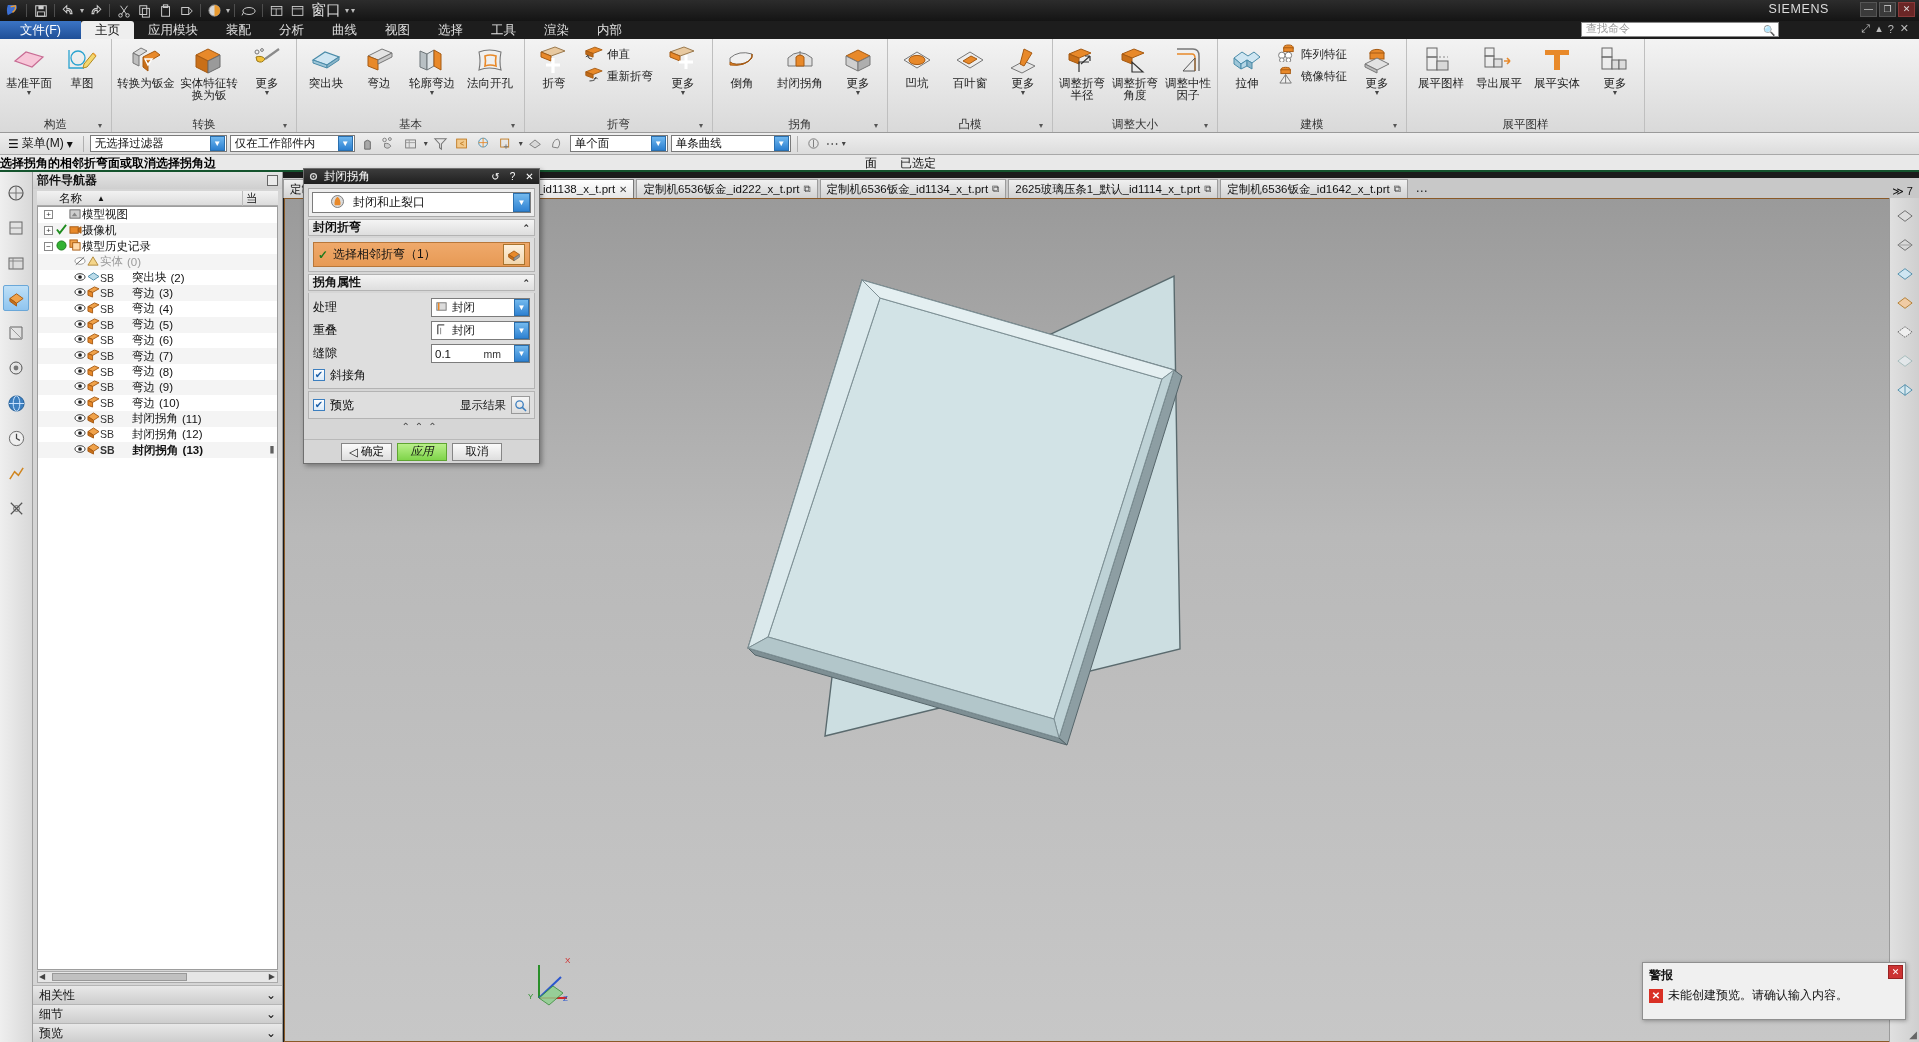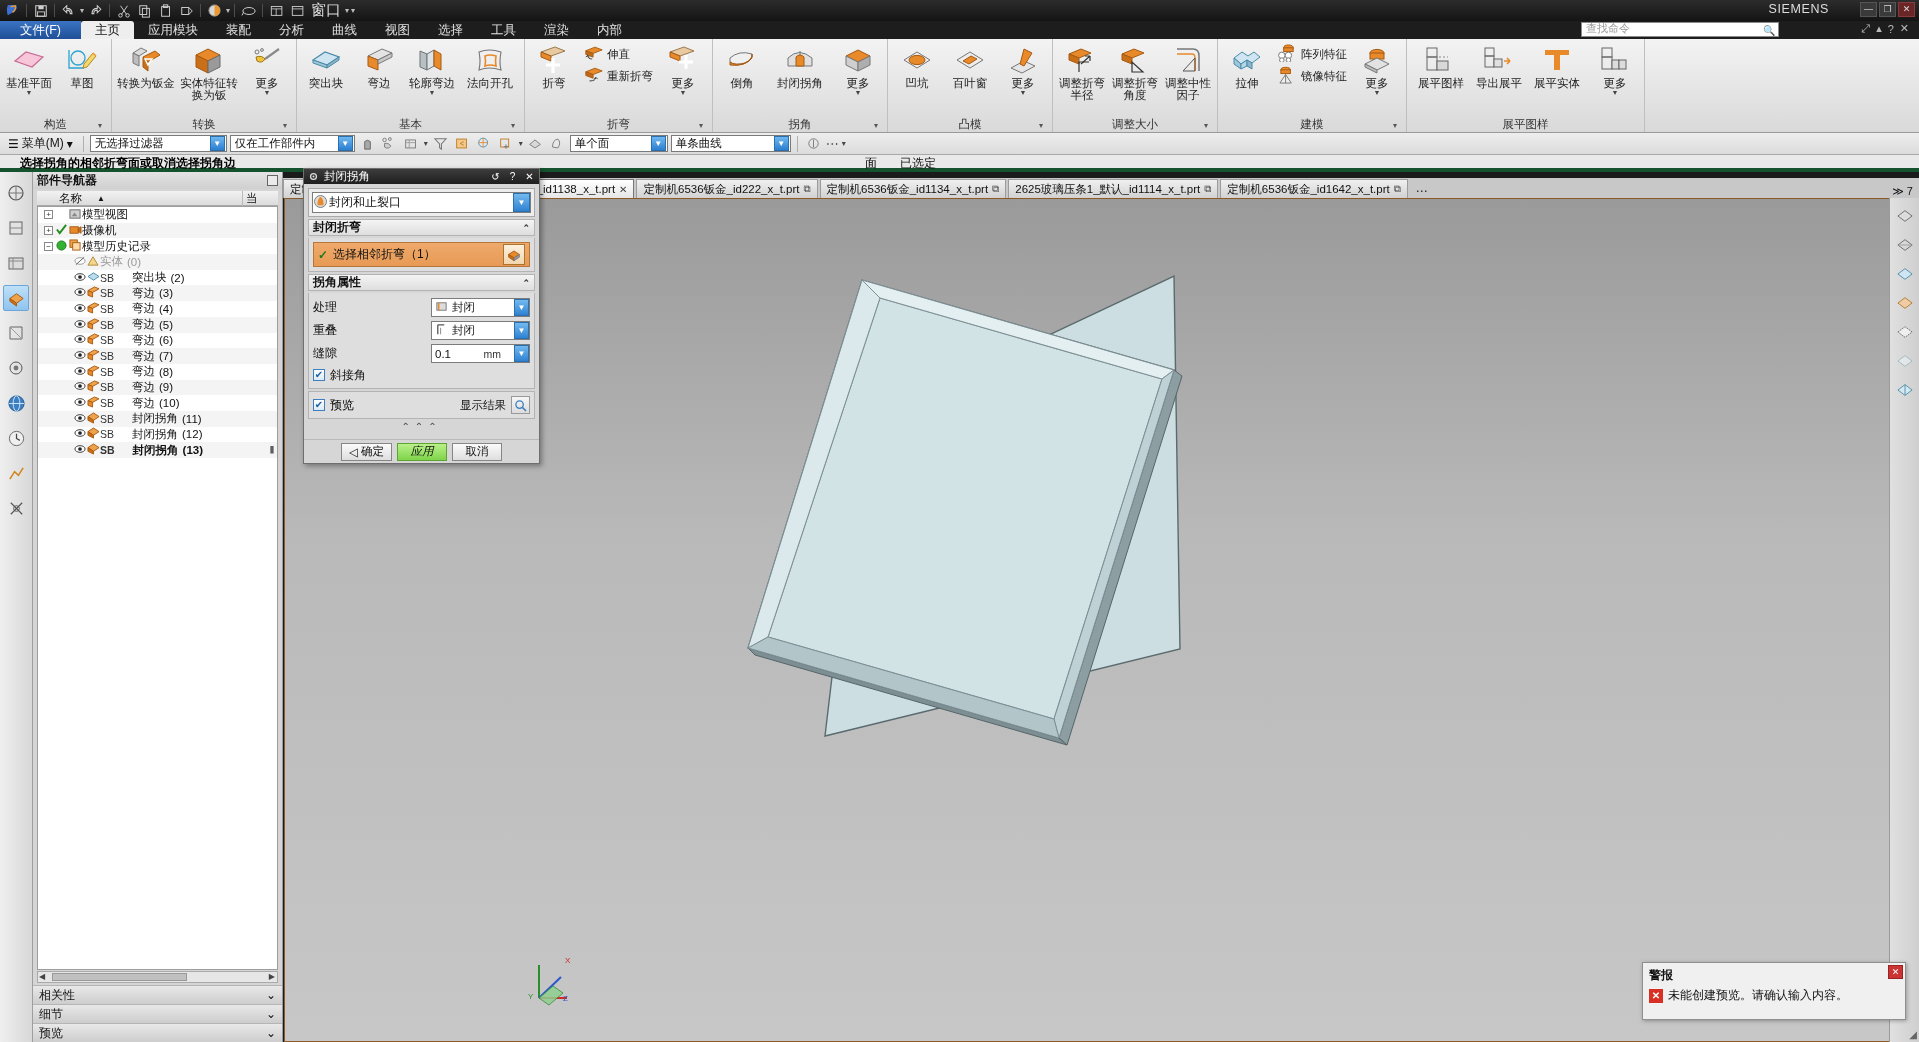--- a/index.html
+++ b/index.html
@@ -112,22 +112,22 @@
     width: 15px; height: 15px; margin: 0 1px 0 0;
     background: linear-gradient(#6fb7ef, #2b7fd0);
     border: 1px solid #2a6fae; display: flex; align-items: center; justify-content: center;
     color: #fff; font-size: 8px;
   }
   .sicon { width: 19px; height: 18px; display: flex; align-items: center; justify-content: center; }
 
   
   .cue {
     position: absolute; left: 0; top: 155px; width: 1919px; height: 17px;
-    background: #e9e9e9; border-bottom: 4px solid #14532d;
-    font-size: 12px; color: #000; font-weight: bold; padding-left: 20px; line-height: 17px;
+    background: #e9e9e9; border-bottom: 2px solid #14532d;
+    font-size: 12px; color: #000; font-weight: bold; padding-left: 0; line-height: 17px;
   }
   .cue .status {
     position: absolute; left: 900px; top: 0; font-weight: normal; color: #111;
   }
   .cue .statusL { position: absolute; left: 865px; top:0; font-weight: normal;}
 
   
   .doctabs {
     position: absolute; left: 283px; top: 178px; width: 1636px; height: 20px;
     background: #c8c8c8; display: flex; align-items: flex-end; gap: 2px;
@@ -239,21 +239,21 @@
   .dlg-title .t { flex: 1; }
   .dlg-title .b { width: 13px; height: 13px; display:flex; align-items:center; justify-content:center;
     color:#fff; font-size: 10px; }
   .dlg-body { flex: 1; padding: 4px; display: flex; flex-direction: column; gap: 2px; }
 
   .typebox {
     background: #ededed; border: 1px solid #a9a9a9; padding: 3px;
   }
   .dcombo {
     height: 21px; background: #fff; border: 1px solid #7c7c7c;
-    display: flex; align-items: center; gap: 1px; padding-left: 0; font-size: 12px; color: #111;
+    display: flex; align-items: center; gap: 8px; padding-left: 17px; font-size: 12px; color: #111;
   }
   .dcombo .txt { flex: 1; }
   .dcombo .arrow {
     width: 17px; height: 19px; background: linear-gradient(#73b9ee,#2f82d2);
     border: 1px solid #2a6fae; color: #fff; font-size: 8px;
     display: flex; align-items: center; justify-content: center;
   }
   .sec-head {
     height: 17px; display: flex; align-items: center; justify-content: space-between;
     background: linear-gradient(#f4f4f4,#dedede); border: 1px solid #b3b3b3;

